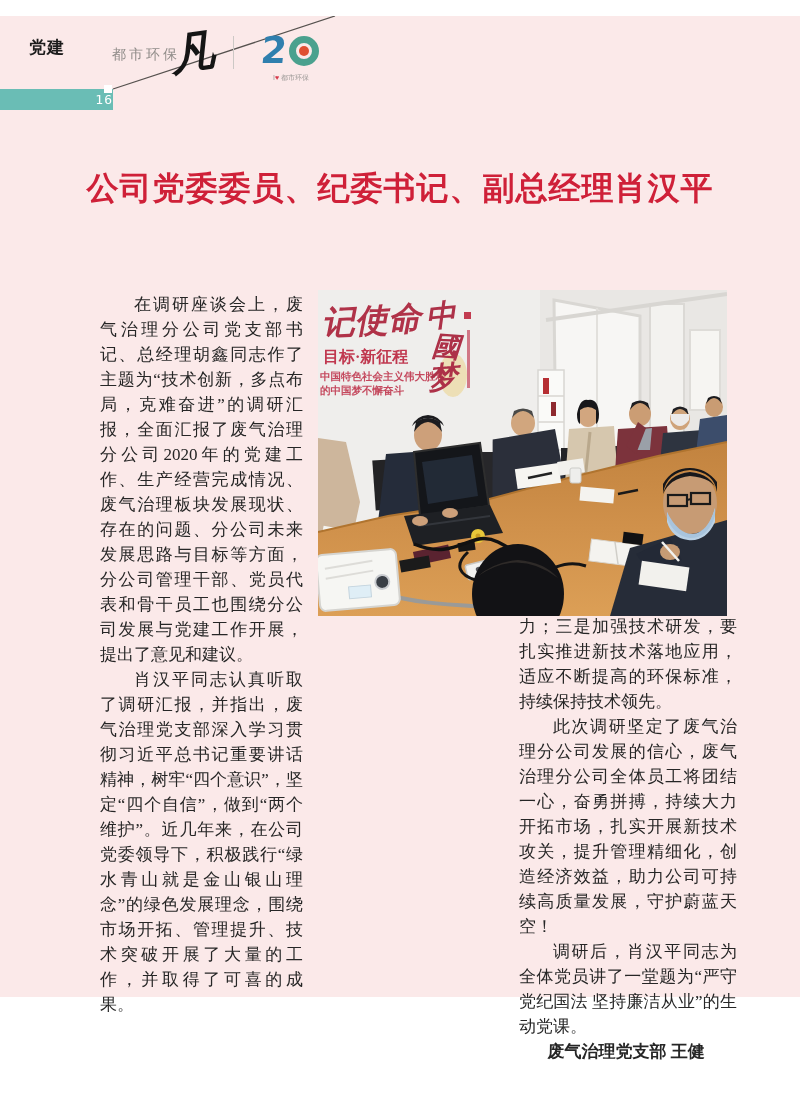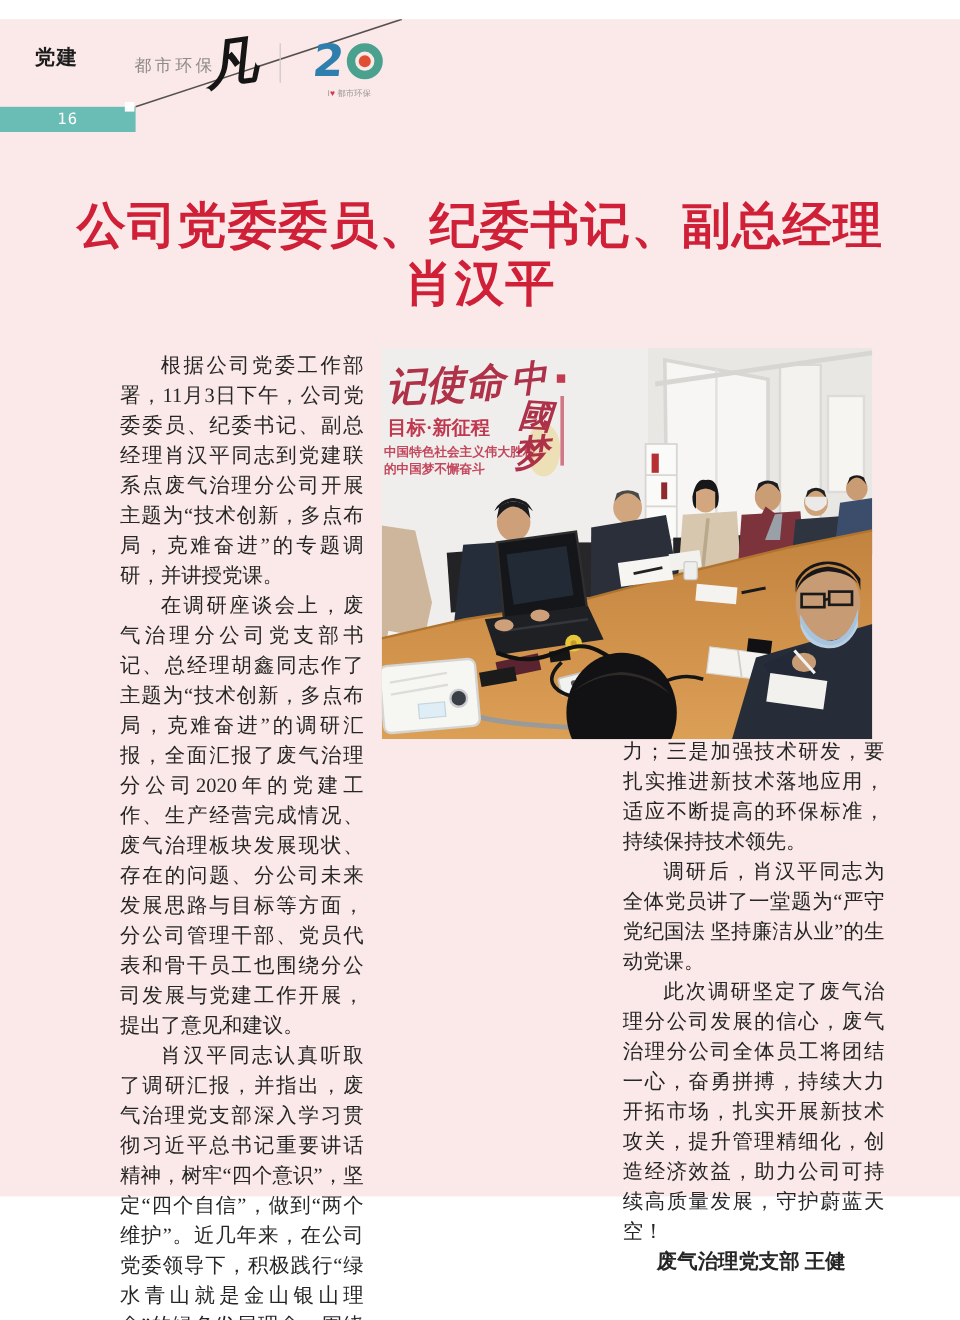--- a/index.html
+++ b/index.html
@@ -6,40 +6,40 @@
   .canvas{position:relative;width:800px;height:1100px;overflow:hidden;background:#ffffff;
           font-family:"Liberation Serif","DejaVu Serif",serif;}
   .page{position:absolute;left:0;top:3px;width:800px;height:981px;background:#fbe9e9;margin-top:13px;}
 
   
   .cat-label{position:absolute;left:29px;top:20px;font-family:"Liberation Sans","DejaVu Sans",sans-serif;
              font-weight:700;font-size:17px;color:#1c1c1c;letter-spacing:1px;}
   .diag-svg{position:absolute;left:0;top:0;width:400px;height:100px;}
   .pagenum-box{position:absolute;left:0;top:73px;width:113px;height:21px;background:#6abdb5;
                color:#ffffff;font-family:"DejaVu Sans Mono","Liberation Mono",monospace;
-               font-size:13px;line-height:21px;text-align:center;box-sizing:border-box;letter-spacing:1px;}
+               font-size:13px;line-height:21px;text-align:right;box-sizing:border-box;letter-spacing:1px;}
   .corner-sq{position:absolute;left:104px;top:69px;width:8px;height:8px;background:#ffffff;}
   .brand-name{position:absolute;left:112px;top:30px;font-size:14px;color:#8f8b88;letter-spacing:3px;
               font-family:"Liberation Sans","DejaVu Sans",sans-serif;}
   .brand-mark{position:absolute;left:170px;top:8px;font-size:44px;color:#151515;font-style:italic;
               font-weight:700;transform:rotate(-8deg);font-family:"DejaVu Serif","Liberation Serif",serif;}
   .logo-divider{position:absolute;left:233px;top:20px;width:1px;height:33px;background:#ccc8c5;}
   .logo20{position:absolute;left:261px;top:16px;display:flex;align-items:flex-start;}
   .logo20 .two{font-family:"DejaVu Sans","Liberation Sans",sans-serif;font-weight:800;font-size:37px;
                line-height:37px;color:#2f7fae;transform:skewX(-6deg);}
   .logo20 .zero{display:inline-block;width:16px;height:16px;border:7px solid #4aa18e;border-radius:50%;
                 margin-left:2px;margin-top:4px;position:relative;}
   .logo20 .zero .dot{position:absolute;left:3px;top:3px;width:10px;height:10px;border-radius:50%;background:#df5032;}
   .logo-tagline{position:absolute;left:259px;top:57px;width:64px;text-align:center;font-size:7px;color:#9a9795;
                 font-family:"Liberation Sans","DejaVu Sans",sans-serif;}
   .logo-tagline .heart{color:#d6384a;}
 
   
   .title{position:absolute;left:60px;top:148px;width:680px;text-align:center;color:#cf2038;
-         font-weight:700;font-size:41px;line-height:48px;letter-spacing:1px;}
+         font-weight:700;font-size:32px;line-height:48px;letter-spacing:1px;}
 
   
   .col{position:absolute;font-size:17px;line-height:25px;color:#262626;text-align:justify;}
   .col p{margin:0;}
   .indent{text-indent:2em;}
   .col1{left:100px;top:276px;width:203px;}
   .col2{left:317px;top:620px;width:197px;}
   .col3{left:519px;top:598px;width:218px;}
   .byline{font-weight:700;text-align:center;padding-right:4px;}
 
@@ -227,28 +227,27 @@
         </g>
 
         <g>
           <ellipse cx="200" cy="304" rx="46" ry="50" fill="#121215"></ellipse>
           <path d="M160,286 Q200,258 240,288 Q226,272 200,270 Q176,272 160,286 Z" fill="#2e2a28"></path>
         </g>
       </svg>
     </div>
 
     <div class="col col1">
-      <p class="indent">根据公司党委工作部署，11月3日下午，公司党委委员、纪委书记、副总经理肖汉平同志到党建联系点废气治理分公司开展主题为“技术创新，多点布局，克难奋进”的专题调研，并讲授党课。</p>
       <p class="indent">在调研座谈会上，废气治理分公司党支部书记、总经理胡鑫同志作了主题为“技术创新，多点布局，克难奋进”的调研汇报，全面汇报了废气治理分公司2020年的党建工作、生产经营完成情况、废气治理板块发展现状、存在的问题、分公司未来发展思路与目标等方面，分公司管理干部、党员代表和骨干员工也围绕分公司发展与党建工作开展，提出了意见和建议。</p>
       <p class="indent">肖汉平同志认真听取了调研汇报，并指出，废气治理党支部深入学习贯彻习近平总书记重要讲话精神，树牢“四个意识”，坚定“四个自信”，做到“两个维护”。近几年来，在公司党委领导下，积极践行“绿水青山就是金山银山理念”的绿色发展理念，围绕市场开拓、管理提升、技术突破开展了大量的工作，并取得了可喜的成果。</p>
 
     </div>
 
 
     <div class="col col3">
       <p>力；三是加强技术研发，要扎实推进新技术落地应用，适应不断提高的环保标准，持续保持技术领先。</p>
+      <p class="indent">此次调研坚定了废气治理分公司发展的信心，废气治理分公司全体员工将团结一心，奋勇拼搏，持续大力开拓市场，扎实开展新技术攻关，提升管理精细化，创造经济效益，助力公司可持续高质量发展，守护蔚蓝天空！</p>
       <p class="indent">调研后，肖汉平同志为全体党员讲了一堂题为“严守党纪国法 坚持廉洁从业”的生动党课。</p>
-      <p class="indent">此次调研坚定了废气治理分公司发展的信心，废气治理分公司全体员工将团结一心，奋勇拼搏，持续大力开拓市场，扎实开展新技术攻关，提升管理精细化，创造经济效益，助力公司可持续高质量发展，守护蔚蓝天空！</p>
       <p class="byline">废气治理党支部 王健</p>
     </div>
 
   </div>
 </div>
 
 </body></html>

